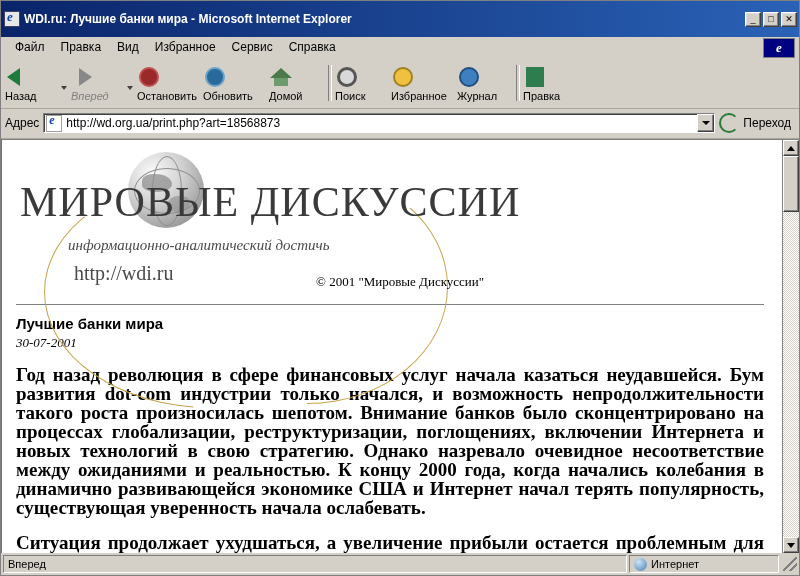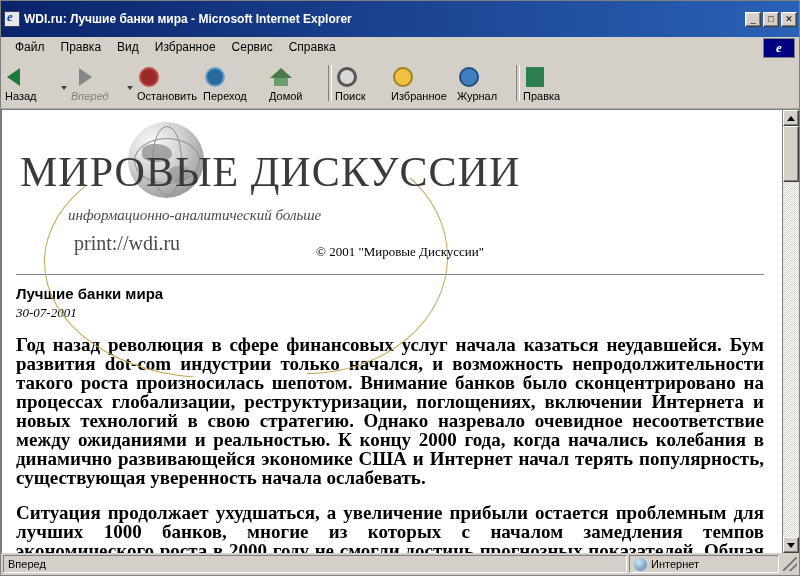--- a/index.html
+++ b/index.html
@@ -562,21 +562,21 @@
     <div class="tool">
       <div class="ico">
           <div class="ico-circle ico-stop"></div>
         </div>
       <div class="lbl">Остановить</div>
     </div>
     <div class="tool">
       <div class="ico">
           <div class="ico-circle ico-refresh"></div>
         </div>
-      <div class="lbl">Переход</div>
+      <div class="lbl">Обновить</div>
     </div>
     <div class="tool narrow">
       <div class="ico">
           <div class="ico-home"></div>
         </div>
       <div class="lbl">Домой</div>
     </div>
     <div class="sep"></div>
     <div class="tool narrow">
       <div class="ico">
@@ -598,34 +598,48 @@
     </div>
     <div class="sep"></div>
     <div class="tool narrow">
       <div class="ico">
           <div class="ico-edit"></div>
         </div>
       <div class="lbl">Правка</div>
     </div>
   </div>
 
+  <div class="addressbar">
+    <div class="addr-label">Адрес</div>
+    <div class="addr-combo">
+      <div class="pg-icon"></div>
+      <div class="url" placeholder="">http://wd.org.ua/print.php?art=18568873</div>
+      <div class="drop">
+          <i></i>
+        </div>
+    </div>
+    <div class="go-btn">
+      <div class="go-ico"></div>
+      <span>Переход</span>
+    </div>
+  </div>
 
   <div class="content-wrap">
     <div class="page">
 
       <div class="masthead">
         <div class="arc"></div>
         <div class="arc2"></div>
         <div class="globe">
           <div class="globe-land"></div>
           <div class="globe-land2"></div>
         </div>
         <div class="masthead-title">МИРОВЫЕ ДИСКУССИИ</div>
-        <div class="masthead-sub">информационно-аналитический больше</div>
-        <div class="masthead-url">print://wdi.ru</div>
+        <div class="masthead-sub">информационно-аналитический достичь</div>
+        <div class="masthead-url">http://wdi.ru</div>
         <div class="copyright">© 2001 "Мировые Дискуссии"</div>
       </div>
 
       <hr class="hr">
 
       <div class="art-title">Лучшие банки мира</div>
       <div class="art-date">30-07-2001</div>
       <p class="art-p">Год назад революция в сфере финансовых услуг начала казаться неудавшейся. Бум развития dot-com индустрии только начался, и возможность непродолжительности такого роста произносилась шепотом. Внимание банков было сконцентрировано на процессах глобализации, реструктуризации, поглощениях, включении Интернета и новых технологий в свою стратегию. Однако назревало очевидное несоответствие между ожиданиями и реальностью. К концу 2000 года, когда начались колебания в динамично развивающейся экономике США и Интернет начал терять популярность, существующая уверенность начала ослабевать.</p>
       <p class="art-p">Ситуация продолжает ухудшаться, а увеличение прибыли остается проблемным для лучших 1000 банков, многие из которых с началом замедления темпов экономического роста в 2000 году не смогли достичь прогнозных показателей. Общая налогооблагаемая прибыль лучших 1000 банков составила в 2000 году $317 млрд., что немного больше показателя 1999 года в $310 млрд. – это удовлетворительный результат, однако даже его трудно будет повторить в новой экономической</p>
     </div>

